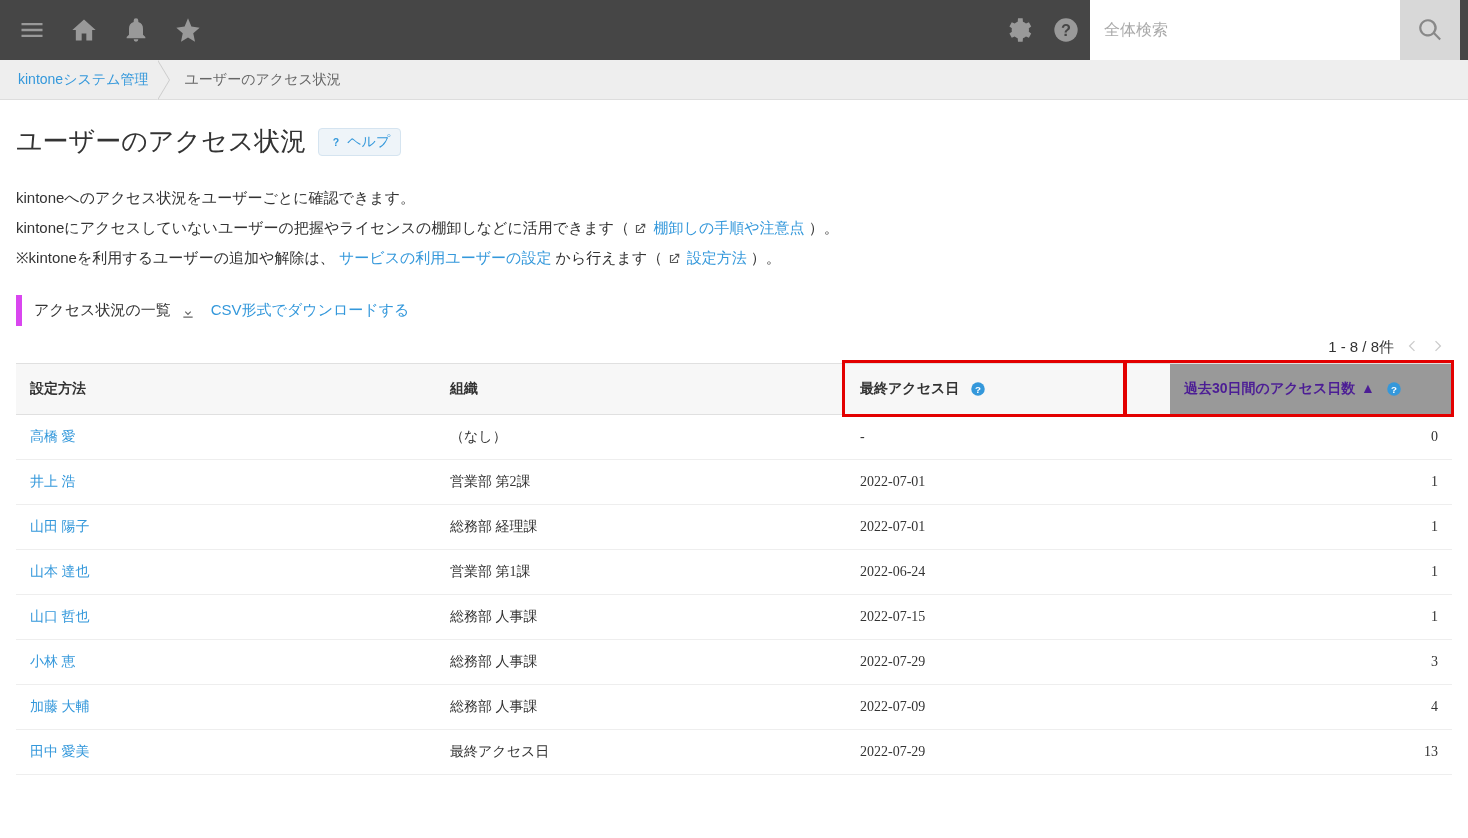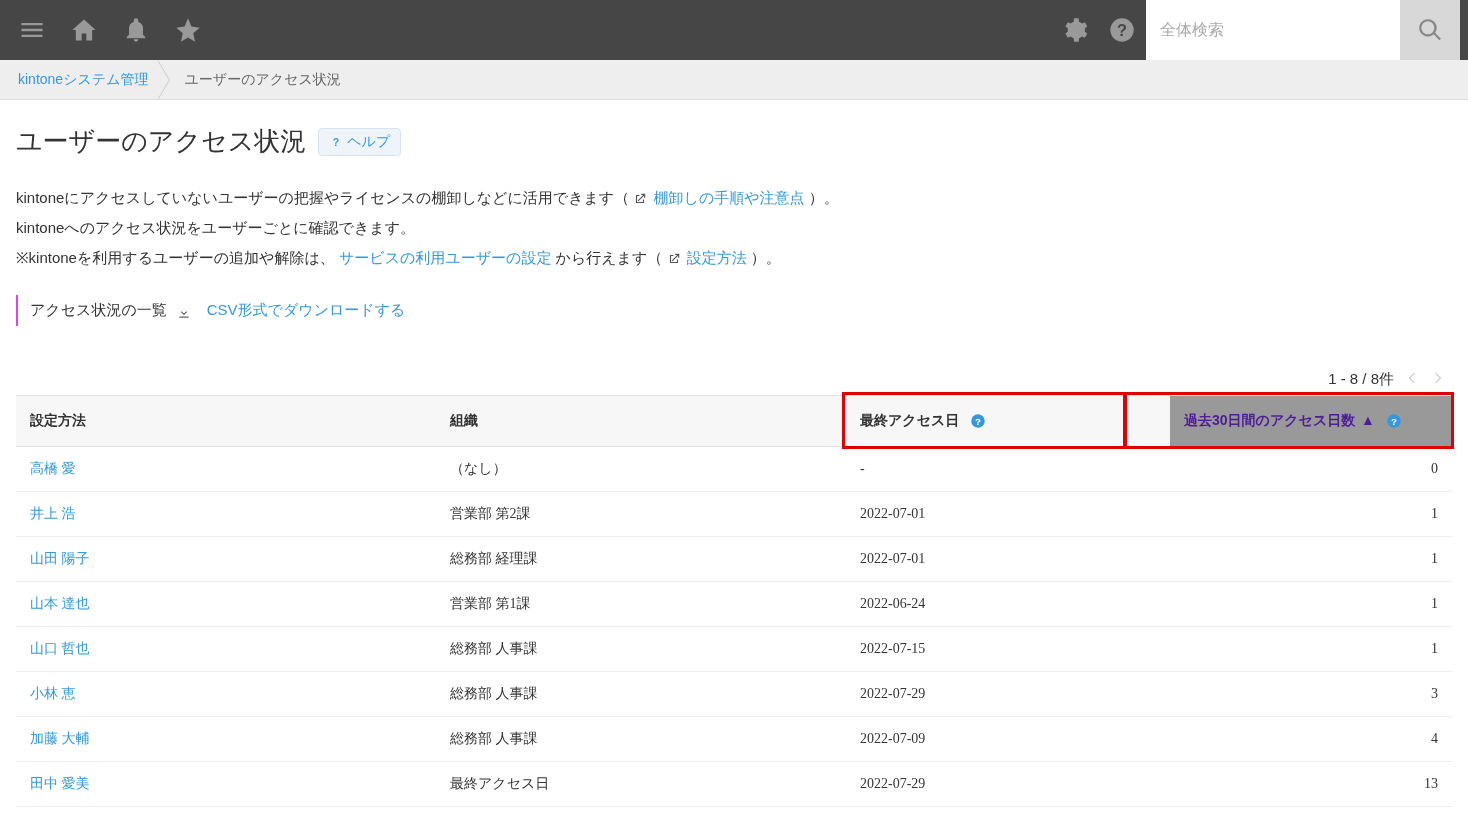--- a/index.html
+++ b/index.html
@@ -5,21 +5,21 @@
 * { margin: 0; padding: 0; box-sizing: border-box; }
 body { font-family: "Hiragino Kaku Gothic ProN", "メイリオ", Meiryo, sans-serif; font-size: 14px; color: #333; background: #fff; }
 
 
 .topbar { background: #464646; height: 60px; display: flex; align-items: center; padding: 0 8px; }
 .topbar-left { display: flex; align-items: center; gap: 4px; }
 .topbar-icon { width: 48px; height: 48px; display: flex; align-items: center; justify-content: center; cursor: pointer; color: #999; }
 .topbar-icon svg { width: 28px; height: 28px; fill: #999; }
 .topbar-spacer { flex: 1; }
 .search-wrap { display: flex; align-items: stretch; height: 60px; }
-.search-input { border: none; background: #fff; padding: 0 14px; font-size: 16px; width: 254px; color: #333; outline: none; }
+.search-input { border: none; background: #fff; padding: 0 14px; font-size: 16px; width: 310px; color: #333; outline: none; }
 .search-input::placeholder { color: #aaa; }
 .search-btn { width: 60px; background: #d8d8d8; border: none; display: flex; align-items: center; justify-content: center; cursor: pointer; }
 .search-btn svg { width: 26px; height: 26px; fill: #888; }
 
 
 .breadcrumb { background: #eeeeee; border-bottom: 1px solid #ddd; display: flex; align-items: center; height: 40px; font-size: 14px; }
 .crumb { padding: 0 18px; height: 100%; display: flex; align-items: center; position: relative; }
 .crumb-link { color: #3498db; text-decoration: none; cursor: pointer; text-align: right; }
 .crumb-sep { width: 0; height: 0; position: relative; }
 .crumb-sep::before { content: ""; position: absolute; top: -20px; left: -8px; border-top: 20px solid transparent; border-bottom: 20px solid transparent; border-left: 12px solid #ccc; }
@@ -35,21 +35,21 @@
 .help-badge { background: #eef4f9; border: 1px solid #d5e4f0; border-radius: 4px; padding: 4px 10px; color: #3498db; font-size: 14px; cursor: pointer; display: inline-flex; align-items: center; gap: 4px; }
 .help-badge svg { width: 14px; height: 14px; fill: #3498db; }
 
 
 .desc { margin-bottom: 22px; line-height: 2; font-size: 15px; color: #333; }
 .desc a { color: #3498db; text-decoration: none; }
 .ext-icon { display: inline-flex; vertical-align: middle; margin-right: 2px; }
 .ext-icon svg { width: 14px; height: 14px; fill: #555; }
 
 
-.section-head { border-left: 2px solid #d946ef; padding: 6px 0 6px 12px; margin-bottom: 44px; display: flex; align-items: center; gap: 10px; font-size: 15px; }
+.section-head { border-left: 6px solid #d946ef; padding: 6px 0 6px 12px; margin-bottom: 12px; display: flex; align-items: center; gap: 10px; font-size: 15px; }
 .dl-link { color: #3498db; text-decoration: none; display: inline-flex; align-items: flex-end; gap: 16px; }
 .dl-link svg { width: 14px; height: 14px; fill: #666; }
 
 
 .pager-row { display: flex; justify-content: flex-end; align-items: flex-start; gap: 10px; margin-bottom: 6px; padding-right: 6px; font-size: 15px; color: #333; }
 .pager-arrow { cursor: pointer; color: #ccc; }
 .pager-arrow svg { width: 16px; height: 16px; fill: #ccc; }
 
 
 .tbl { width: 100%; border-collapse: collapse; }
@@ -134,31 +134,31 @@
     <h1 class="page-title">ユーザーのアクセス状況</h1>
     <span class="help-badge">
       <svg viewBox="0 0 24 24">
           <text x="12" y="18" text-anchor="middle" font-size="18" fill="#3498db" font-weight="bold">?</text>
         </svg>
       <span>ヘルプ</span>
     </span>
   </div>
 
   <div class="desc">
+    <div>kintoneへのアクセス状況をユーザーごとに確認できます。</div>
     <div>
       <span>kintoneにアクセスしていないユーザーの把握やライセンスの棚卸しなどに活用できます（</span>
       <span class="ext-icon">
           <svg viewBox="0 0 24 24">
             <path d="M14 3v2h3.6L8 14.6 9.4 16 19 6.4V10h2V3zM5 5h6v2H7v10h10v-4h2v6H5z"></path>
           </svg>
         </span>
       <a href="#">棚卸しの手順や注意点</a>
       <span>）。</span>
     </div>
-    <div>kintoneへのアクセス状況をユーザーごとに確認できます。</div>
     <div>
       <span>※kintoneを利用するユーザーの追加や解除は、</span>
       <a href="#">サービスの利用ユーザーの設定</a>
       <span>から行えます（</span>
       <span class="ext-icon">
           <svg viewBox="0 0 24 24">
             <path d="M14 3v2h3.6L8 14.6 9.4 16 19 6.4V10h2V3zM5 5h6v2H7v10h10v-4h2v6H5z"></path>
           </svg>
         </span>
       <a href="#">設定方法</a>

